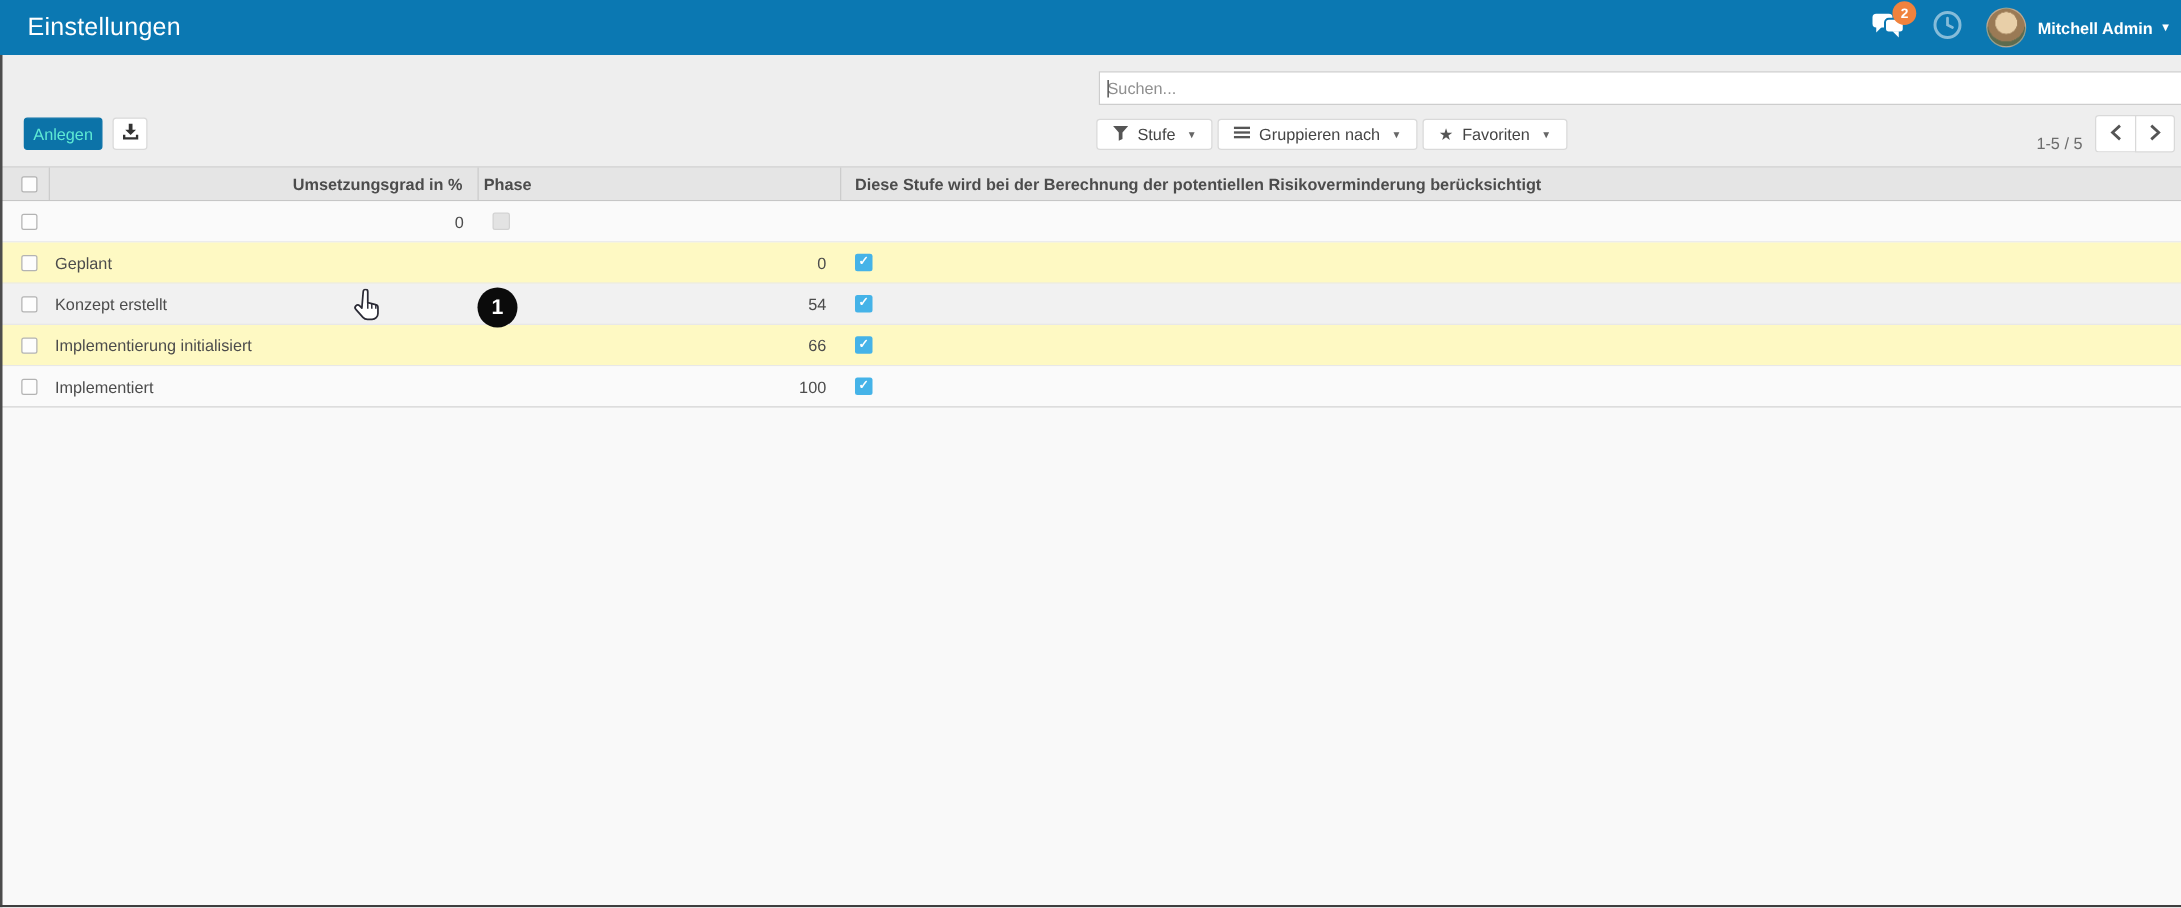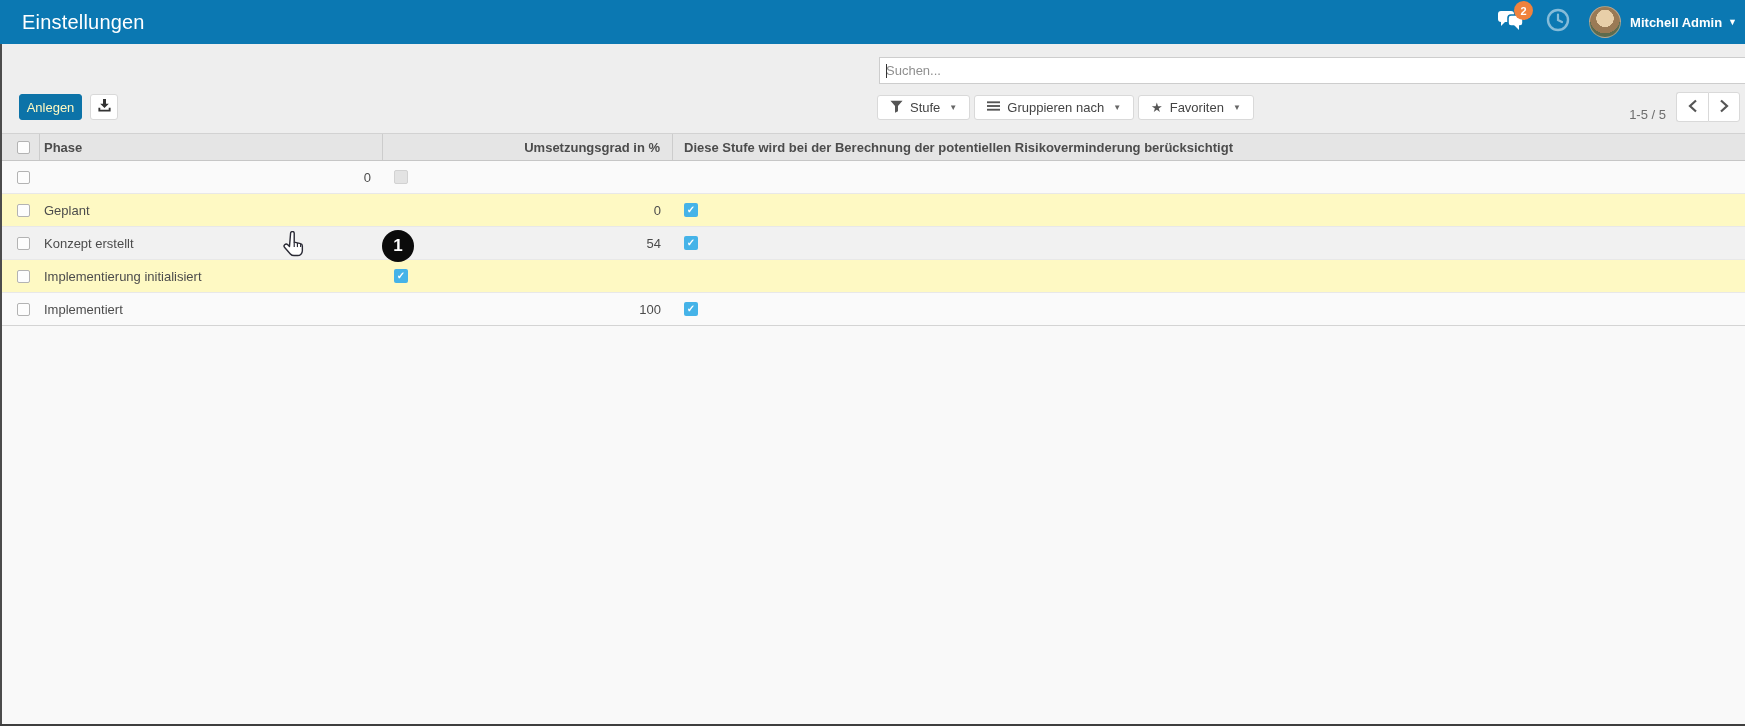--- a/index.html
+++ b/index.html
@@ -43,21 +43,21 @@
   .search-input::placeholder{color:#8f8f8f;}
   .search-caret{position:absolute;left:6px;top:6px;width:1px;height:14px;background:#333;}
   .search-zoom{margin-right:6px;display:flex;align-items:center;cursor:pointer;}
   .btn{
     display:inline-flex;align-items:center;justify-content:center;
     font-size:13px;border-radius:3px;cursor:pointer;white-space:nowrap;
     border:1px solid #d9d9d9;background:#fff;color:#444;
   }
   .btn-primary{
     position:absolute;top:50px;left:19px;width:63px;height:26px;
-    background:#0c73a8;border-color:#0c73a8;color:#fef9c3;
+    background:#0c73a8;border-color:#0c73a8;color:#5eead4;
   }
   .btn-export{position:absolute;top:50px;left:90px;width:28px;height:26px;}
   .filter-bar{position:absolute;top:51px;left:877px;display:flex;gap:4px;}
   .filter-bar .btn{height:25px;padding:0 12px;gap:7px;}
   .btn .caret-sm{font-size:8px;color:#666;margin-left:2px;}
   .pager{position:absolute;top:48px;right:5px;display:flex;align-items:flex-end;}
   .pager-text{font-size:13px;color:#6d6d6d;margin-right:10px;}
   .pager-buttons{display:flex;}
   .pager-btn{width:32px;height:30px;border-radius:0;}
   .pager-btn:first-child{border-radius:3px 0 0 3px;border-right:none;}
@@ -213,22 +213,22 @@
         </div>
       </div>
     </div>
   </div>
 
   <div class="list-table">
     <div class="thead">
       <div class="hcell cb divider">
         <span class="rowcheck"></span>
       </div>
+      <div class="hcell grad divider">Umsetzungsgrad in %</div>
       <div class="hcell phase divider">Phase</div>
-      <div class="hcell grad divider">Umsetzungsgrad in %</div>
       <div class="hcell flag">Diese Stufe wird bei der Berechnung der potentiellen Risikoverminderung berücksichtigt</div>
     </div>
     <div id="tbody">
   <div class="trow">
     <div class="cell cb">
       <span class="rowcheck"></span>
     </div>
     <div class="cell grad">0</div>
     <div class="cell flag">
       <span class="flagcheck unchecked"></span>
@@ -255,20 +255,21 @@
     <div class="cell flag">
       <span class="flagcheck checked"></span>
     </div>
   </div>
 
   <div class="trow">
     <div class="cell cb">
       <span class="rowcheck"></span>
     </div>
     <div class="cell phase">Implementierung initialisiert</div>
+    <div class="cell grad">66</div>
     <div class="cell flag">
       <span class="flagcheck checked"></span>
     </div>
   </div>
 
   <div class="trow">
     <div class="cell cb">
       <span class="rowcheck"></span>
     </div>
     <div class="cell phase">Implementiert</div>

